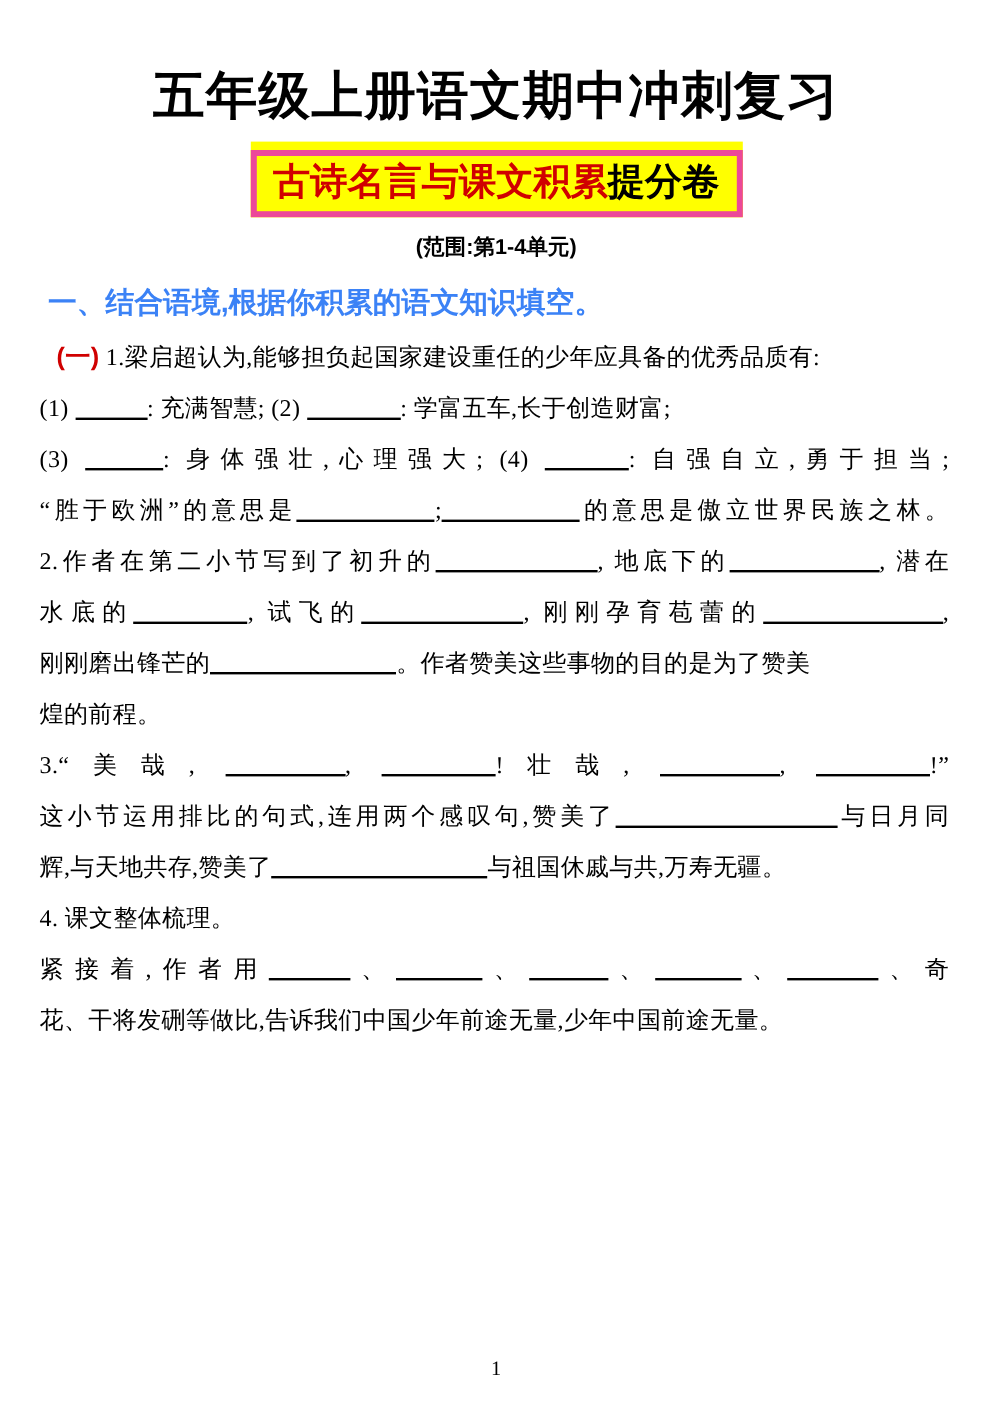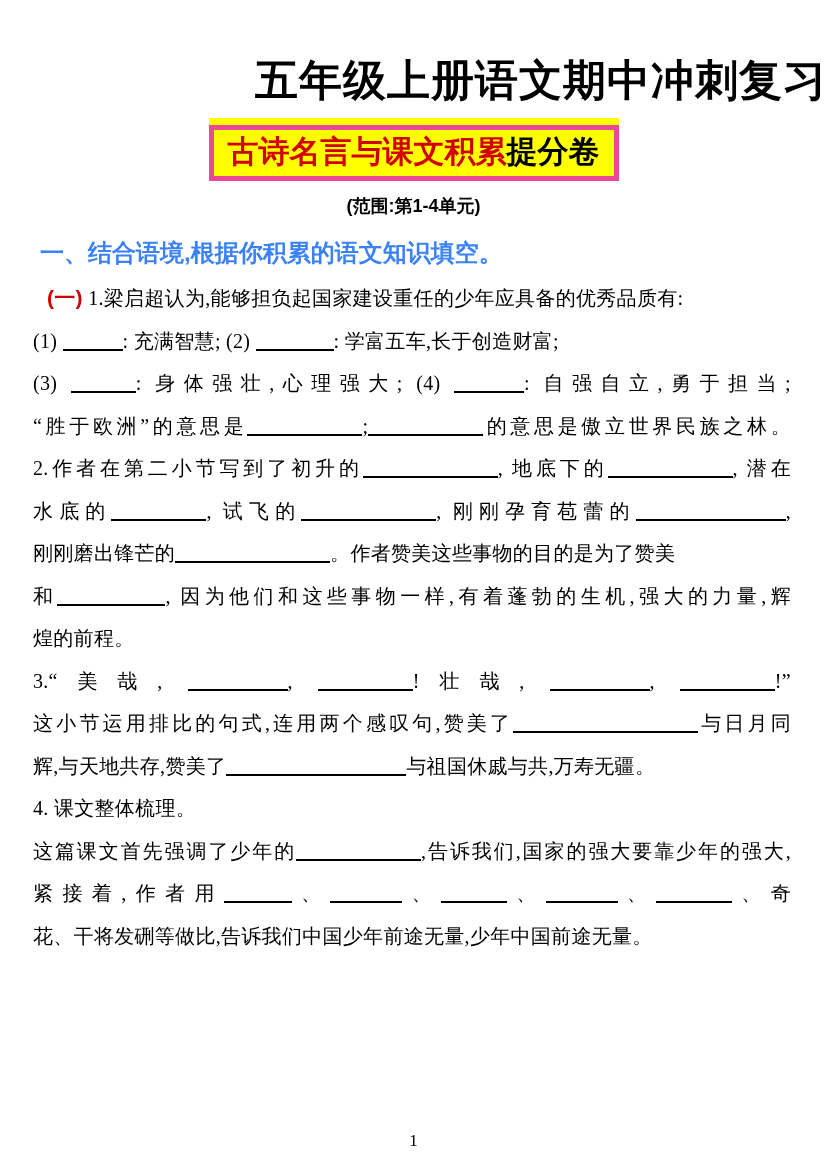--- a/index.html
+++ b/index.html
@@ -11,21 +11,21 @@
     position: relative;
     width: 827px;
     height: 1169px;
     background: #ffffff;
     overflow: hidden;
     font-family: "Liberation Serif", "DejaVu Serif", serif;
     color: #000000;
   }
   .doc-title {
     margin-top: 54px;
-    text-align: right;
+    text-align: center;
     font-family: "Liberation Sans", "DejaVu Sans", sans-serif;
     font-weight: 900;
     font-size: 43px;
     letter-spacing: 1px;
     line-height: 52px;
     color: #000000;
   }
   .subtitle-wrap {
     text-align: center;
     margin-top: 12px;
@@ -122,26 +122,24 @@
   <div class="section-heading">一、结合语境,根据你积累的语文知识填空。</div>
 
   <div class="body-lines">
       <div class="line indent"><span class="run red-run">(一)</span><span class="run"> 1.梁启超认为,能够担负起国家建设重任的少年应具备的优秀品质有:</span></div>
       <div class="line"><span class="run">(1) </span><span class="blank" style="width: 60px;"></span><span class="run">: 充满智慧; (2) </span><span class="blank" style="width: 78px;"></span><span class="run">: 学富五车,长于创造财富;</span></div>
       <div class="line justify"><span class="run">(3) </span><span class="blank" style="width: 65px;"></span><span class="run">: 身体强壮,心理强大; (4) </span><span class="blank" style="width: 70px;"></span><span class="run">: 自强自立,勇于担当;</span></div>
       <div class="line justify"><span class="run">“胜于欧洲”的意思是</span><span class="blank" style="width: 115px;"></span><span class="run">;</span><span class="blank" style="width: 115px;"></span><span class="run">的意思是傲立世界民族之林。</span></div>
       <div class="line justify"><span class="run">2.作者在第二小节写到了初升的</span><span class="blank" style="width: 135px;"></span><span class="run">, 地底下的</span><span class="blank" style="width: 125px;"></span><span class="run">, 潜在</span></div>
       <div class="line justify"><span class="run">水底的</span><span class="blank" style="width: 95px;"></span><span class="run">, 试飞的</span><span class="blank" style="width: 135px;"></span><span class="run">, 刚刚孕育苞蕾的</span><span class="blank" style="width: 150px;"></span><span class="run">,</span></div>
       <div class="line"><span class="run">刚刚磨出锋芒的</span><span class="blank" style="width: 155px;"></span><span class="run">。作者赞美这些事物的目的是为了赞美</span></div>
-      <div class="line justify"><span class="run">和</span><span class="blank" style="width: 108px;"></span><span class="run">, 因为他们和这些事物一样,有着蓬勃的生机,强大的力量,辉</span></div>
       <div class="line"><span class="run">煌的前程。</span></div>
       <div class="line justify"><span class="run">3.“美哉, </span><span class="blank" style="width: 100px;"></span><span class="run">, </span><span class="blank" style="width: 95px;"></span><span class="run">!壮哉, </span><span class="blank" style="width: 100px;"></span><span class="run">, </span><span class="blank" style="width: 95px;"></span><span class="run">!”</span></div>
       <div class="line justify"><span class="run">这小节运用排比的句式,连用两个感叹句,赞美了</span><span class="blank" style="width: 185px;"></span><span class="run">与日月同</span></div>
       <div class="line"><span class="run">辉,与天地共存,赞美了</span><span class="blank" style="width: 180px;"></span><span class="run">与祖国休戚与共,万寿无疆。</span></div>
       <div class="line"><span class="run">4. 课文整体梳理。</span></div>
-      <div class="line justify"><span class="run">这篇课文首先强调了少年的</span><span class="blank" style="width: 125px;"></span><span class="run">,告诉我们,国家的强大要靠少年的强大,</span></div>
       <div class="line justify"><span class="run">紧接着,作者用</span><span class="blank" style="width: 68px;"></span><span class="run">、</span><span class="blank" style="width: 72px;"></span><span class="run">、</span><span class="blank" style="width: 66px;"></span><span class="run">、</span><span class="blank" style="width: 72px;"></span><span class="run">、</span><span class="blank" style="width: 76px;"></span><span class="run">、奇</span></div>
       <div class="line"><span class="run">花、干将发硎等做比,告诉我们中国少年前途无量,少年中国前途无量。</span></div>
     </div>
 
   <div class="page-number">1</div>
 
 </div>
 
 </body></html>

